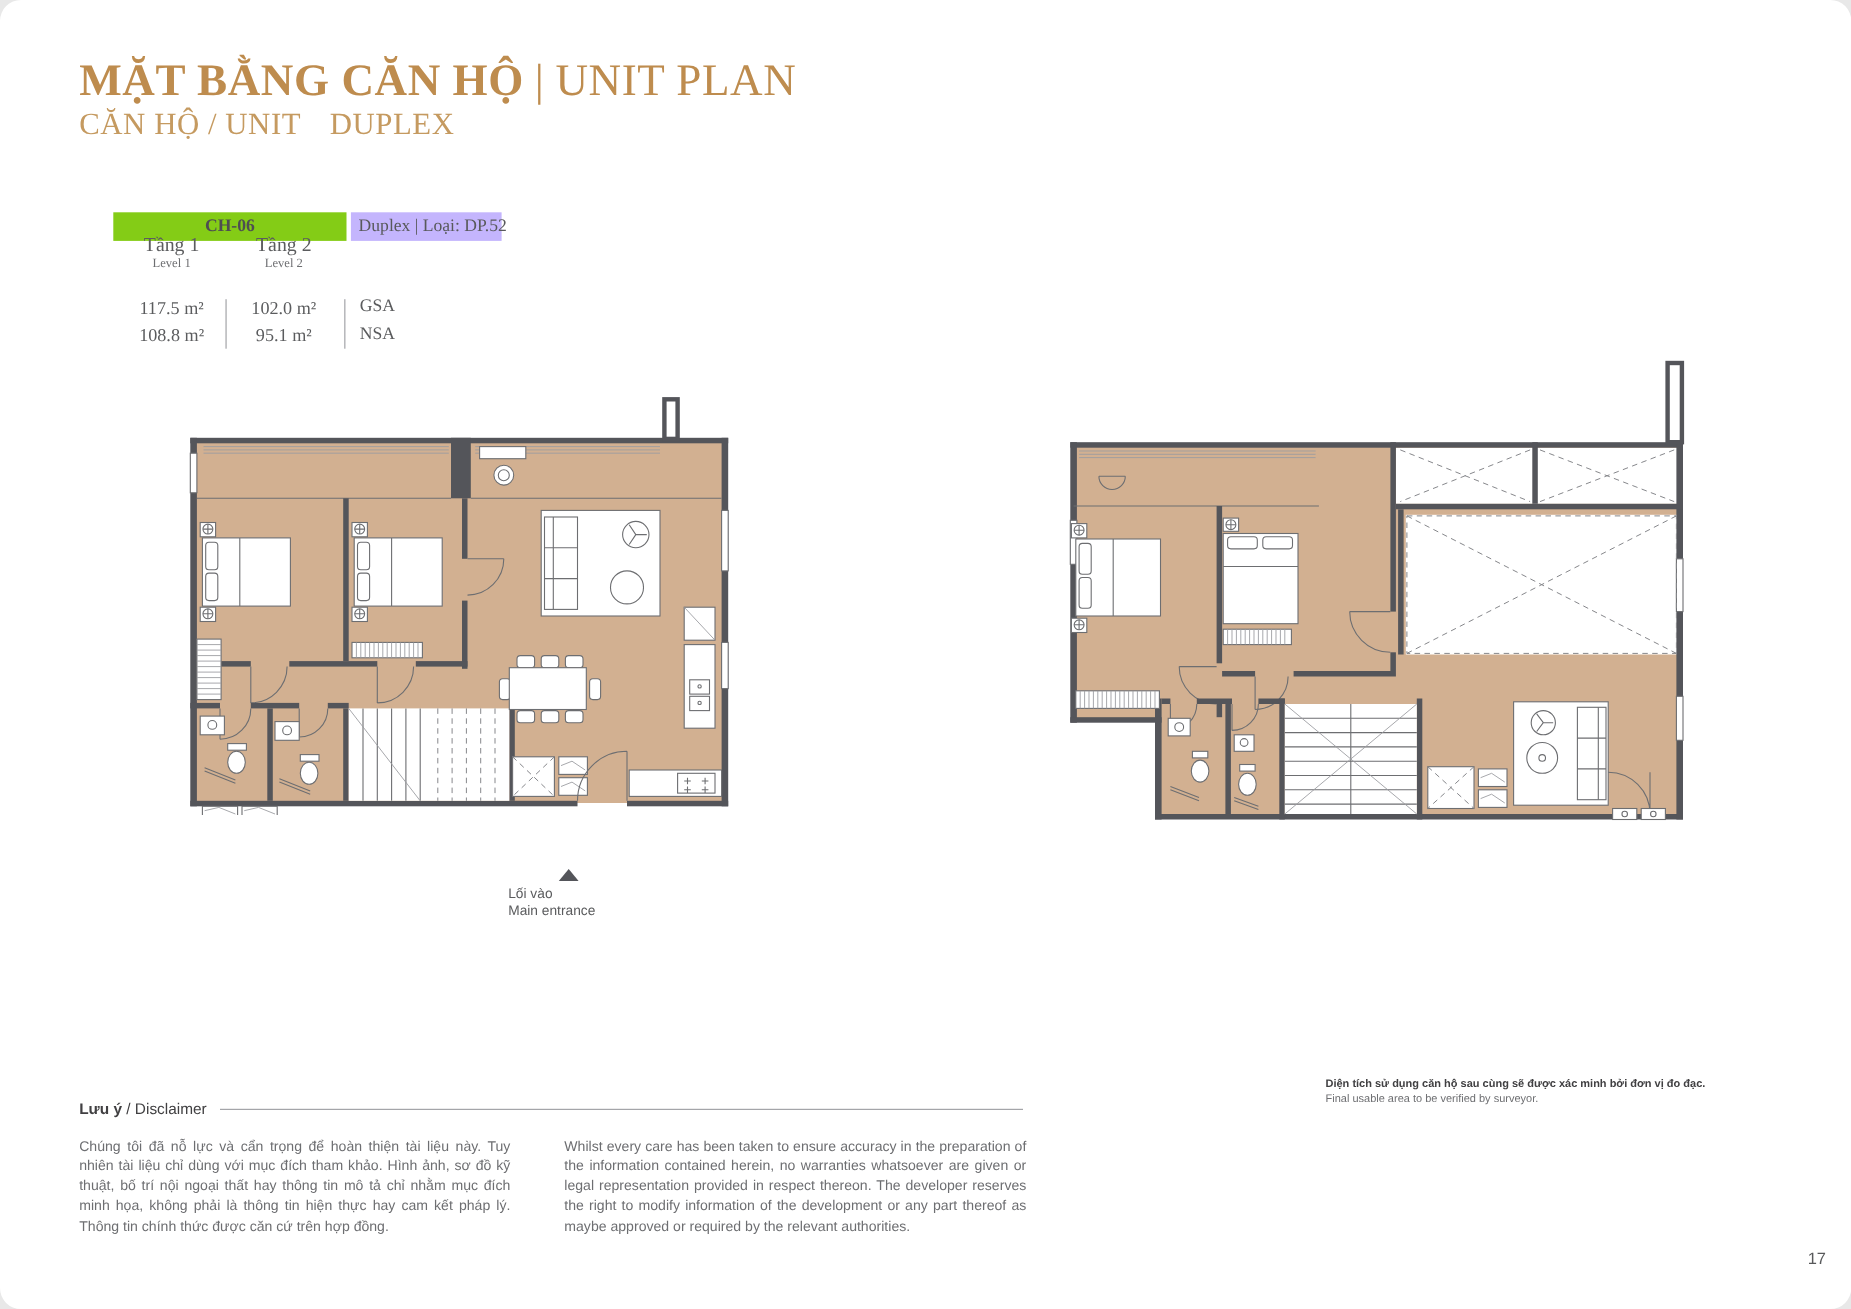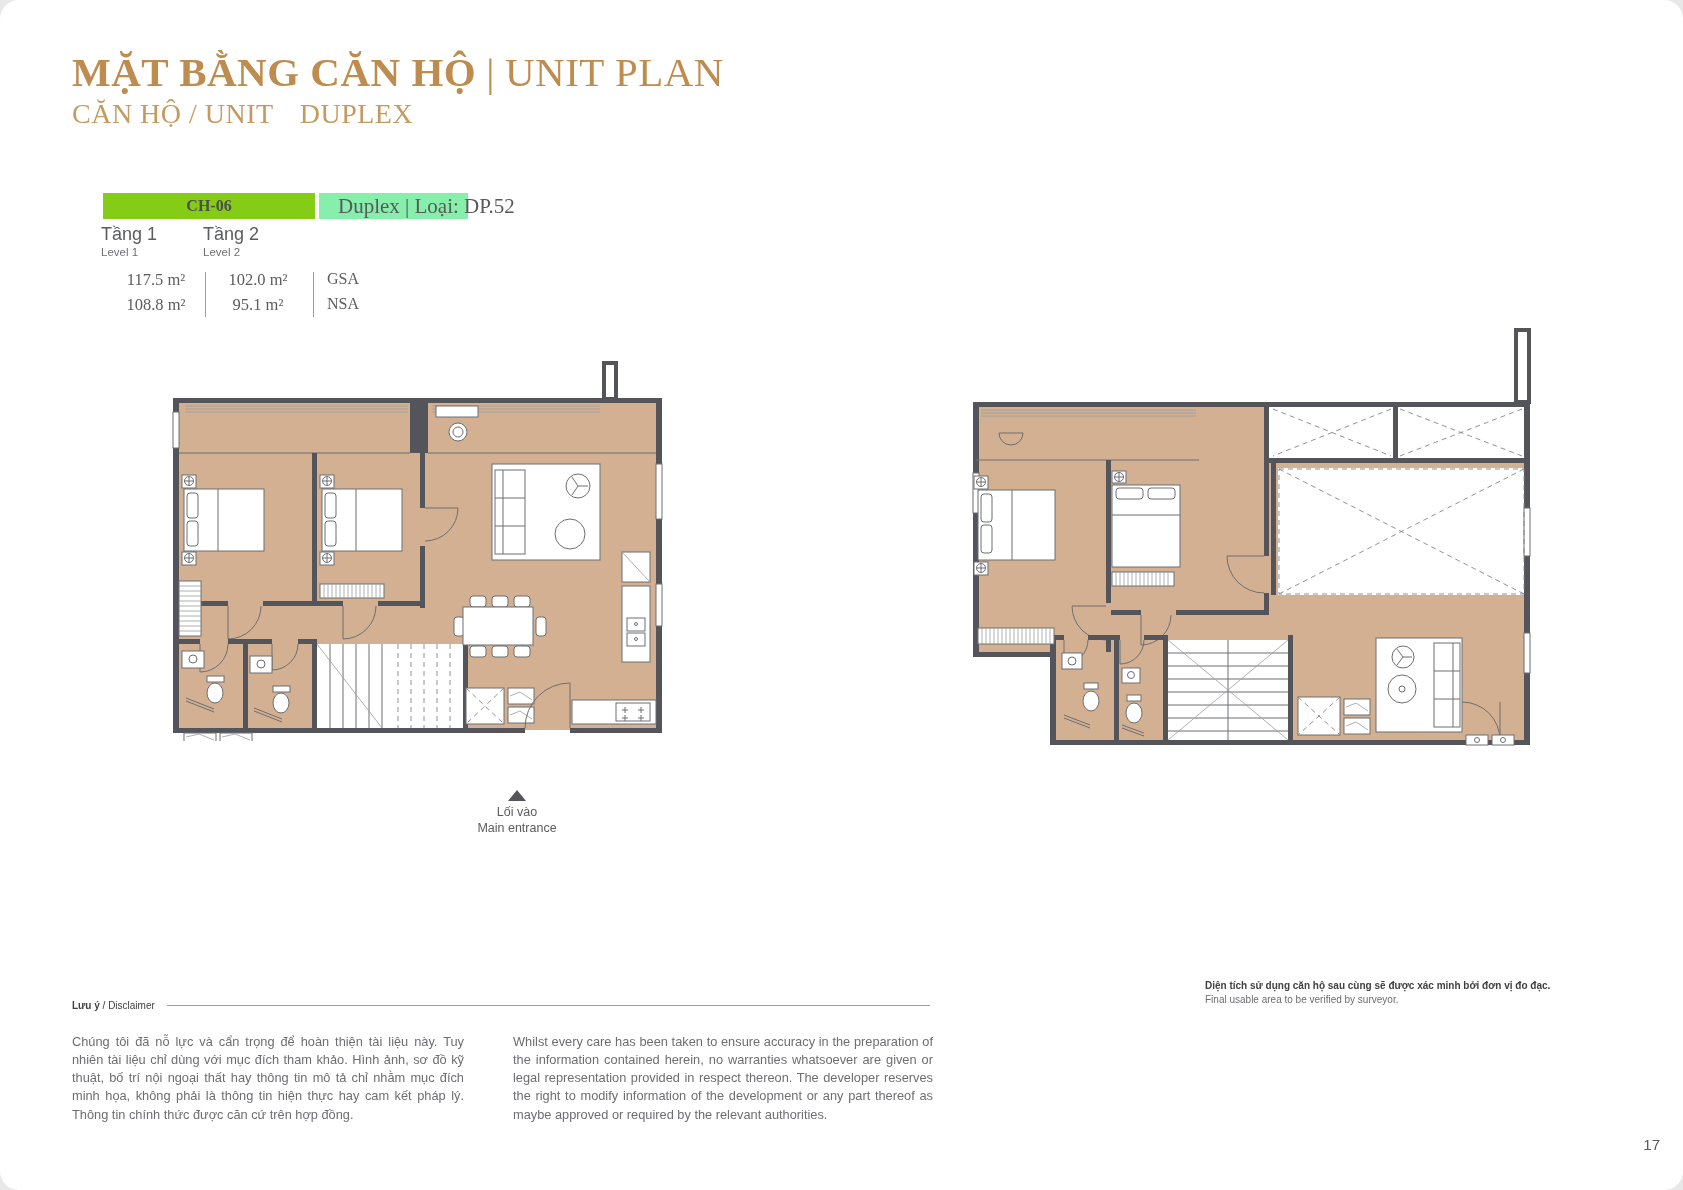--- a/index.html
+++ b/index.html
@@ -10,47 +10,47 @@
          font-size:41px;color:#BE8C4E;letter-spacing:.5px;white-space:nowrap;}
   #title .t-bold{font-weight:bold;}
   #title .t-sep{font-weight:300;margin:0 10px;}
   #subtitle{position:absolute;left:72px;top:98px;font-family:"Liberation Serif",serif;
             font-size:28px;color:#C59A60;letter-spacing:.5px;}
   #subtitle .sv{margin-left:26px;}
   
   .cell-code{position:absolute;left:103px;top:193px;width:212px;height:26px;background:#84cc16;
              text-align:center;line-height:26px;font-weight:bold;font-size:16px;color:#4E4E52;
              font-family:"Liberation Serif",serif;}
-  .cell-type{position:absolute;left:319px;top:193px;width:130px;height:26px;background:#86efac;
-             line-height:26px;font-size:21px;color:#58595B;padding-left:19px;
+  .cell-type{position:absolute;left:319px;top:193px;width:130px;height:26px;background:#c4b5fd;
+             line-height:26px;font-size:16px;color:#58595B;padding-left:7px;
              font-family:"Liberation Serif",serif;white-space:nowrap;}
-  .lvl{position:absolute;top:224px;width:110px;font-family:Liberation Sans, sans-serif;}
+  .lvl{position:absolute;top:212px;width:110px;text-align:center;font-family:Liberation Serif, serif;}
   .lvl .vi{font-size:18px;color:#5B5C5E;}
   .lvl .en{font-size:11.5px;color:#6D6E71;margin-top:1px;}
   #lvl1{left:101px;} #lvl2{left:203px;}
   .area{position:absolute;width:110px;text-align:center;font-size:16.5px;color:#5B5C5E;
         font-family:"Liberation Serif",serif;}
   .vdiv{position:absolute;width:1px;background:#9B9CA0;top:272px;height:45px;}
   .gl{position:absolute;left:327px;font-size:16px;color:#5B5C5E;font-family:"Liberation Serif",serif;}
   
   svg .wall{fill:#54555A;}
   svg .floor{fill:#D2B091;}
   svg .fw{fill:#FFFFFF;stroke:#6D6E71;stroke-width:1;}
   svg .ln{stroke:#6D6E71;stroke-width:1;fill:none;}
   svg .lt{stroke:#9B9CA0;stroke-width:.8;fill:none;}
   svg .dsh{stroke:#85868A;stroke-width:.9;fill:none;stroke-dasharray:5 4;}
   #plan1{position:absolute;left:170px;top:356px;}
   #plan2{position:absolute;left:966px;top:323px;}
   
-  #entrance{position:absolute;left:462px;top:790px;width:110px;text-align:center;
+  #entrance{position:absolute;left:462px;top:790px;width:110px;
             font-size:12.5px;color:#5B5C5E;line-height:1.25;}
   #entrance .tri{width:0;height:0;border-left:9px solid transparent;border-right:9px solid transparent;
                  border-bottom:11px solid #54555A;margin:0 auto 4px auto;}
   
-  .foot-head{position:absolute;display:flex;align-items:center;font-size:10px;color:#414042;}
+  .foot-head{position:absolute;display:flex;align-items:center;font-size:14px;color:#414042;}
   .foot-head .rule{flex:1;border-top:1px solid #9B9CA0;margin-left:12px;}
   #disc-head{left:72px;top:1000px;width:858px;}
   #legend-head{left:968px;top:1000px;width:692px;}
   .b{font-weight:bold;}
   .para{position:absolute;top:1033px;font-size:12.8px;line-height:1.42;color:#6D6E71;text-align:justify;}
   #disc-vi{left:72px;width:392px;}
   #disc-en{left:513px;width:420px;}
   #legend-items{position:absolute;left:968px;top:1033px;width:250px;font-size:12.8px;
                 line-height:1.42;color:#6D6E71;white-space:nowrap;}
   #legend-items .b{color:#414042;}

